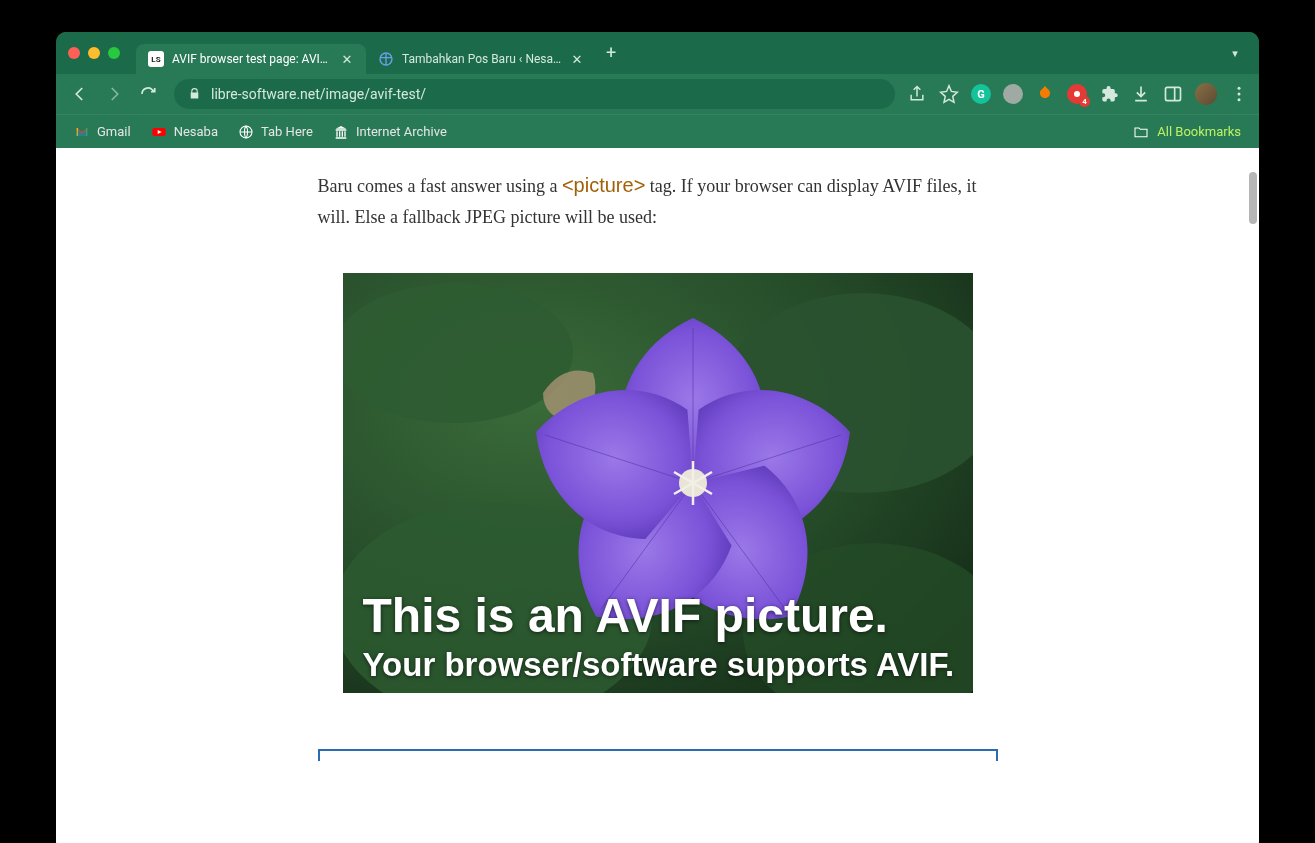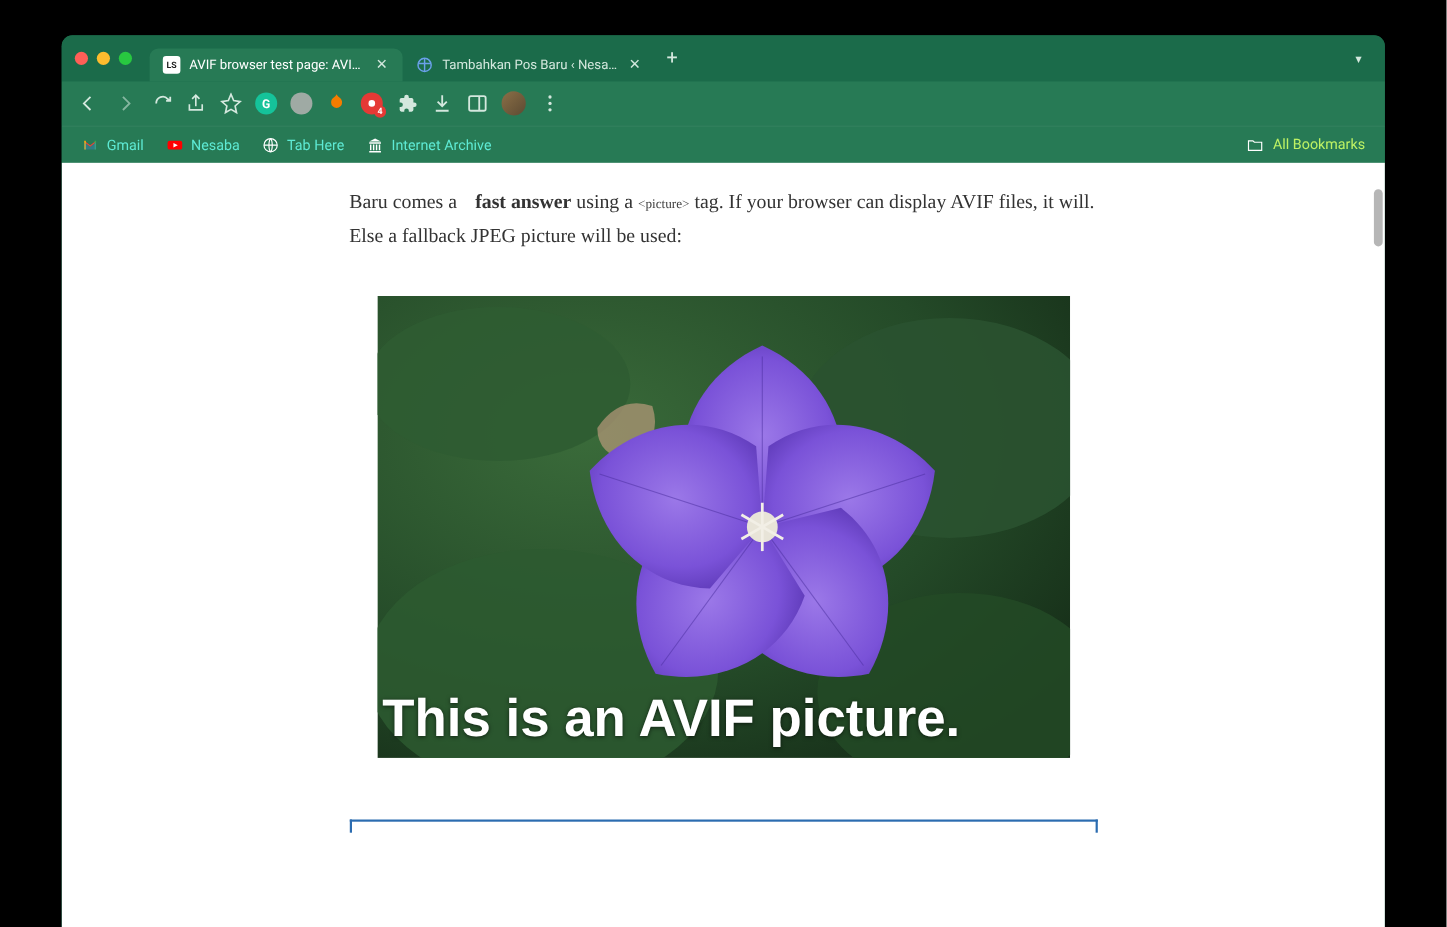--- a/index.html
+++ b/index.html
@@ -195,24 +195,24 @@
       height: 34px;
       background: #277a55;
       border-top: 1px solid rgba(255,255,255,0.08);
       display: flex;
       align-items: center;
       padding: 0 10px;
       gap: 4px;
     }
     .bookmark {
       display: flex;
-      align-items: flex-end;
+      align-items: center;
       gap: 7px;
       padding: 4px 8px;
-      color: #5eead4;
+      color: #e5e5e5;
       font-size: 13px;
       border-radius: 4px;
     }
     .bm-icon {
       width: 16px;
       height: 16px;
       display: flex;
       align-items: center;
       justify-content: center;
     }
@@ -256,37 +256,37 @@
       margin: 0 auto;
       padding: 20px 0;
     }
     .para {
       font-family: Georgia, 'Times New Roman', serif;
       font-size: 18px;
       line-height: 1.7;
       color: #333;
       margin-bottom: 24px;
     }
-    .para b { font-weight: bold; margin-left: 12px; }
+    .para b { font-weight: normal; }
     .code-inline {
-      font-family: Liberation Serif, serif;
-      color: #404040;
-      font-size: 12px;
+      font-family: Liberation Sans, sans-serif;
+      color: #a16207;
+      font-size: 20px;
     }
     .figure {
       margin: 40px auto 24px;
       width: 630px;
       height: 420px;
       position: relative;
       overflow: hidden;
     }
     .figure svg { width: 100%; height: 100%; display: block; }
     .overlay-text {
       position: absolute;
-      left: 5px;
+      left: 20px;
       bottom: 8px;
       color: #fff;
       text-shadow: 0 1px 4px rgba(0,0,0,0.6);
     }
     .overlay-h1 {
       font-family: -apple-system, BlinkMacSystemFont, 'Segoe UI', sans-serif;
       font-size: 48px;
       font-weight: 700;
       line-height: 1.1;
     }
@@ -344,20 +344,28 @@
     </div>
     <div class="nav-btn" style="opacity:.55">
       <svg viewBox="0 0 24 24" fill="none" stroke="currentColor" stroke-width="2.2">
           <path d="M9 4l8 8-8 8"></path>
         </svg>
     </div>
     <div class="nav-btn">
       <svg viewBox="0 0 24 24" fill="none" stroke="currentColor" stroke-width="2.2">
           <path d="M4 12a8 8 0 0 1 14-5.3L21 9M21 4v5h-5"></path>
         </svg>
+    </div>
+    <div class="addressbar">
+      <span class="lock-icon">
+        <svg viewBox="0 0 24 24" fill="currentColor">
+            <path d="M6 10V8a6 6 0 1 1 12 0v2h1v11H5V10zm2 0h8V8a4 4 0 1 0-8 0z"></path>
+          </svg>
+      </span>
+      <span class="url">libre-software.net/image/avif-test/</span>
     </div>
     <div class="toolbar-icons">
       <div class="toolbar-icon">
         <svg viewBox="0 0 24 24" fill="none" stroke="currentColor" stroke-width="1.8">
             <path d="M12 3v12M8 7l4-4 4 4M5 13v6h14v-6"></path>
           </svg>
       </div>
       <div class="toolbar-icon">
         <svg viewBox="0 0 24 24" fill="none" stroke="currentColor" stroke-width="1.8">
             <path d="M12 2l2.9 6.9L22 10l-5.5 4.8L18 22l-6-3.5L6 22l1.5-7.2L2 10l7.1-1.1z"></path>
@@ -495,20 +503,21 @@
                 <line x1="0" y1="0" x2="19" y2="-11"></line>
                 <line x1="0" y1="0" x2="19" y2="11"></line>
                 <line x1="0" y1="0" x2="0" y2="22"></line>
                 <line x1="0" y1="0" x2="-19" y2="11"></line>
                 <line x1="0" y1="0" x2="-19" y2="-11"></line>
             </g>
           </g>
         </svg>
         <div class="overlay-text">
           <div class="overlay-h1">This is an AVIF picture.</div>
+          <div class="overlay-h2">Your browser/software supports AVIF.</div>
         </div>
       </div>
       <div class="blue-box"></div>
     </div>
     <div class="scrollbar-track">
       <div class="scrollbar-thumb"></div>
     </div>
   </div>
 
 </div>

